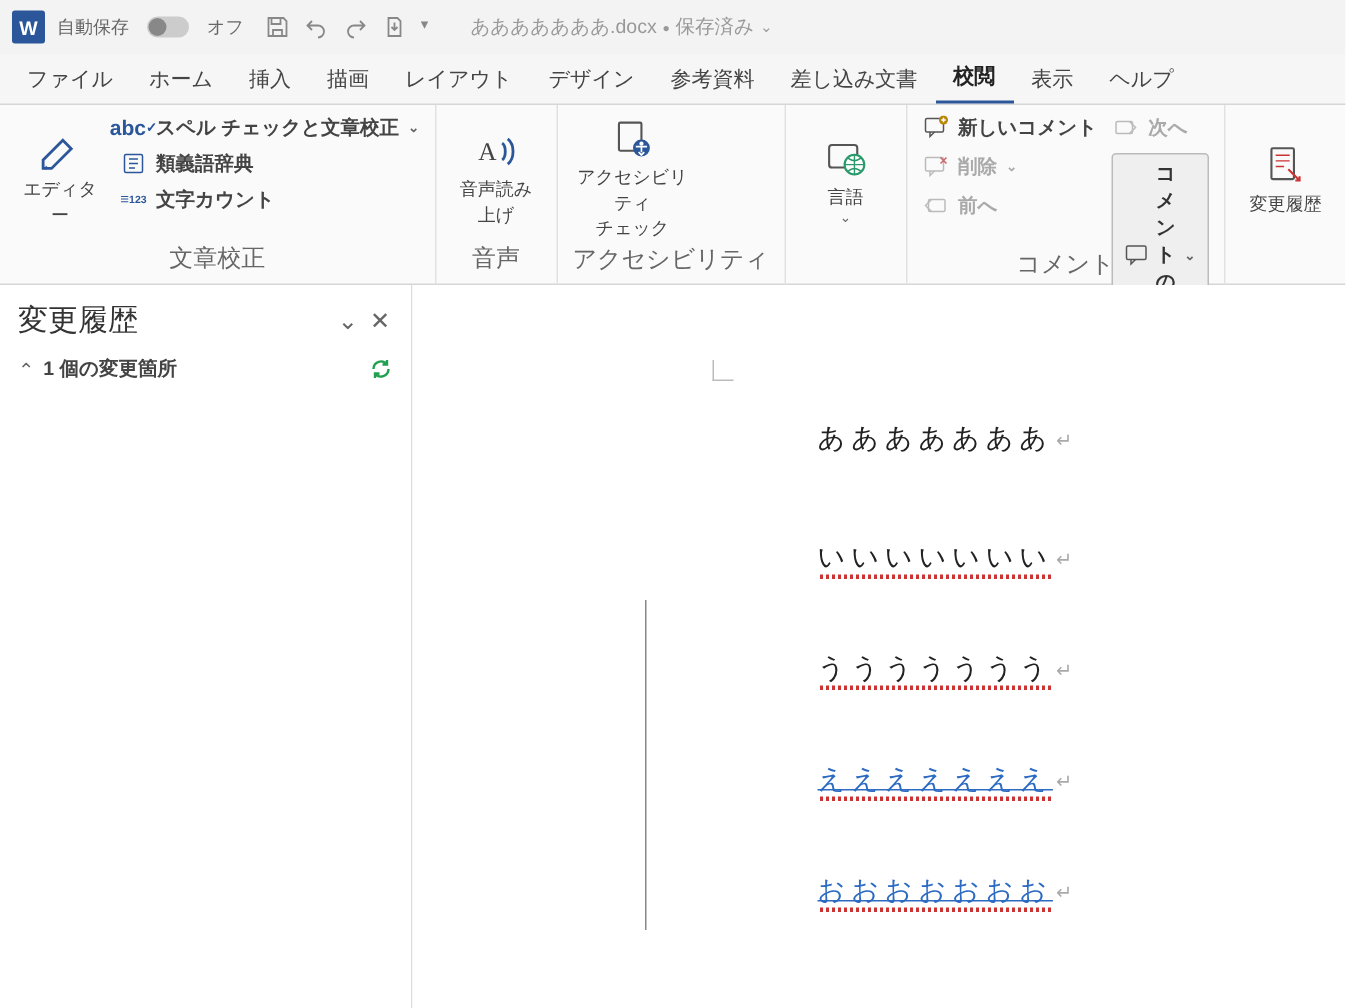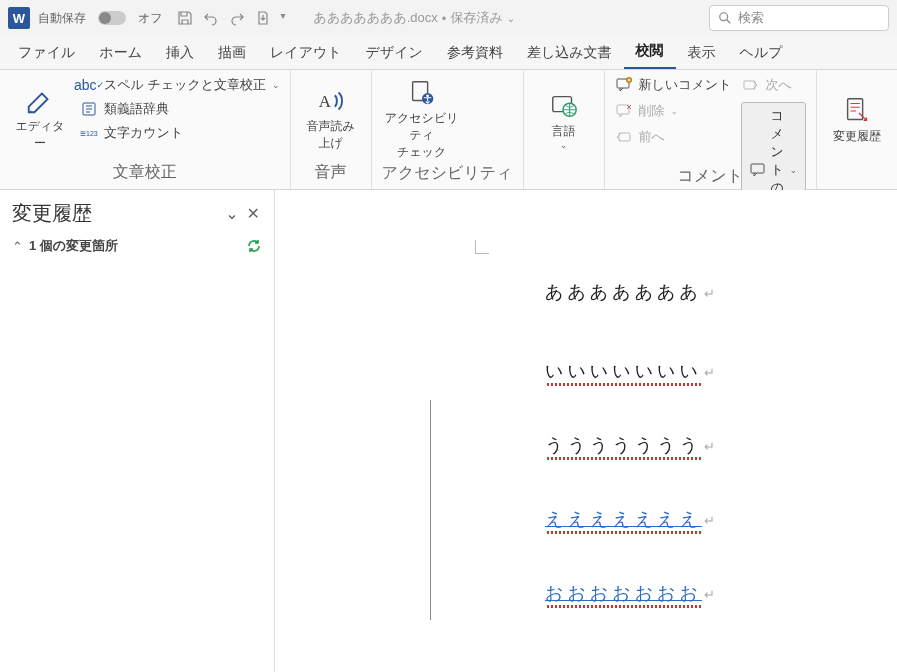--- a/index.html
+++ b/index.html
@@ -19,21 +19,21 @@
 
 .ribbon-tabs { display: flex; height: 34px; align-items: flex-end; padding: 0 6px; border-bottom: 1px solid #d6d6d6; background: #f6f6f6; }
 .ribbon-tabs .tab { padding: 7px 12px; cursor: pointer; color: #444; font-size: 14px; }
 .ribbon-tabs .tab.active { font-weight: 600; border-bottom: 2px solid #2b579a; color: #222; }
 
 
 .ribbon { display: flex; height: 120px; border-bottom: 1px solid #d6d6d6; background: #fafafa; }
 .rgroup { border-right: 1px solid #e1e1e1; display: flex; flex-direction: column; justify-content: space-between; padding: 6px 10px 2px 10px; }
 .rgroup .glabel { text-align: center; font-size: 16px; color: #666; padding: 2px 0 4px 0; }
 .rgroup .items { display: flex; gap: 10px; height: 88px; }
-.rgroup .col { display: flex; flex-direction: column; justify-content: flex-start; gap: 6px; }
+.rgroup .col { display: flex; flex-direction: column; justify-content: flex-start; gap: 6px; font-weight: bold; }
 .rgroup .vbtn { display: flex; flex-direction: column; align-items: center; justify-content: center; width: 60px; cursor: pointer; color: #444; text-align:center; font-size: 12px; }
 .rgroup .vbtn .ic { width: 34px; height: 34px; display: flex; align-items: center; justify-content: center; font-size: 22px; color: #2b579a; }
 .rgroup .hbtn { display: flex; align-items: center; gap: 6px; cursor: pointer; color: #444; font-size: 13px; white-space: nowrap; }
 .rgroup .hbtn .smic { width: 18px; height: 18px; display: inline-flex; align-items: center; justify-content: center; color: #2b579a; font-size: 14px; }
 .rgroup .hbtn.disabled { color: #aaa; }
 .rgroup .pill { border: 1px solid #bbb; border-radius: 3px; padding: 4px 8px; background: #efefef; display: flex; align-items: center; gap: 4px; font-size: 13px; }
 
 
 .workspace { display: flex; height: calc(672px - 36px - 34px - 120px); }
 .pane { width: 275px; border-right: 1px solid #ddd; display: flex; flex-direction: column; background: #fff; }
@@ -100,29 +100,20 @@
         </svg>
     </span>
     <span style="font-size:10px;color:#888;">▾</span>
   </div>
   <div class="doctitle">
     <span>あああああああ.docx</span>
     <span>•</span>
     <span>保存済み</span>
     <span style="font-size:10px;">⌄</span>
   </div>
-  <div class="searchbox">
-    <span>
-      <svg width="14" height="14" viewBox="0 0 16 16">
-          <circle cx="6.5" cy="6.5" r="4.5" fill="none" stroke="#888" stroke-width="1.4"></circle>
-          <path d="M10 10l4 4" stroke="#888" stroke-width="1.4"></path>
-        </svg>
-    </span>
-    <span>検索</span>
-  </div>
 </div>
 
 <div class="ribbon-tabs">
   <div class="tab">ファイル</div>
   <div class="tab">ホーム</div>
   <div class="tab">挿入</div>
   <div class="tab">描画</div>
   <div class="tab">レイアウト</div>
   <div class="tab">デザイン</div>
   <div class="tab">参考資料</div>

